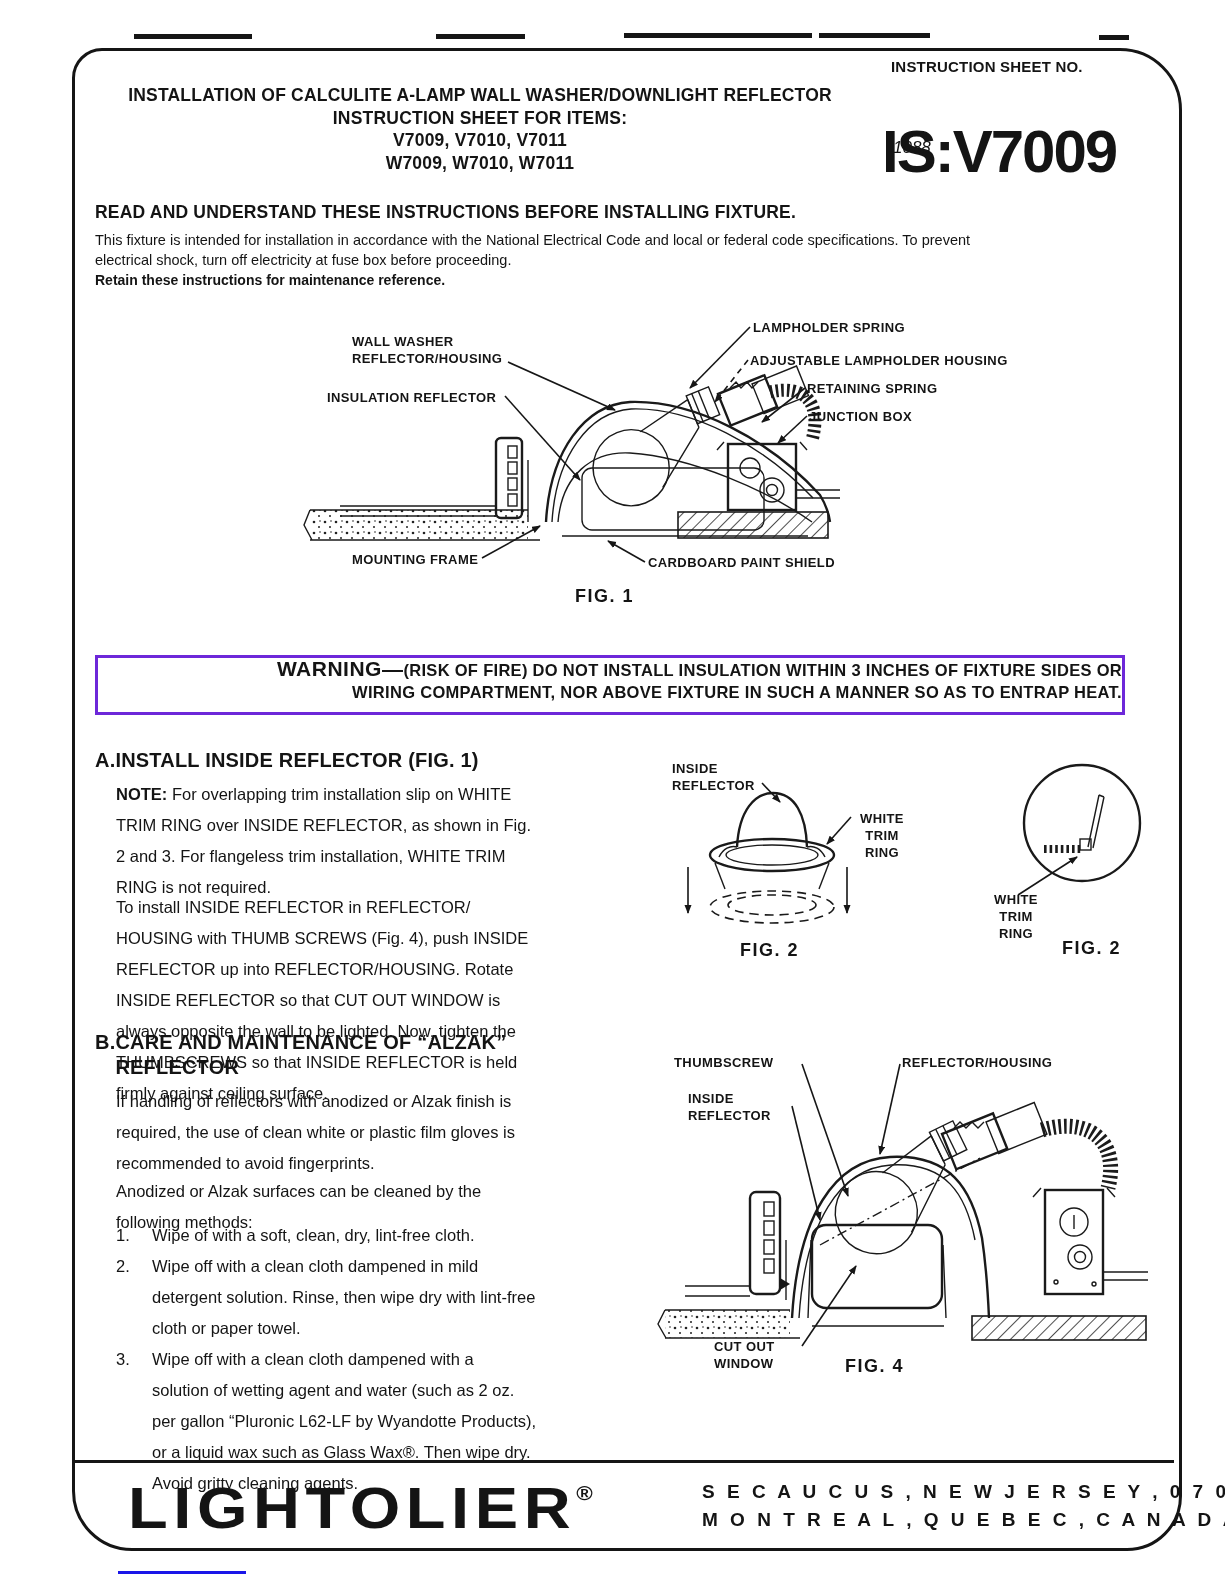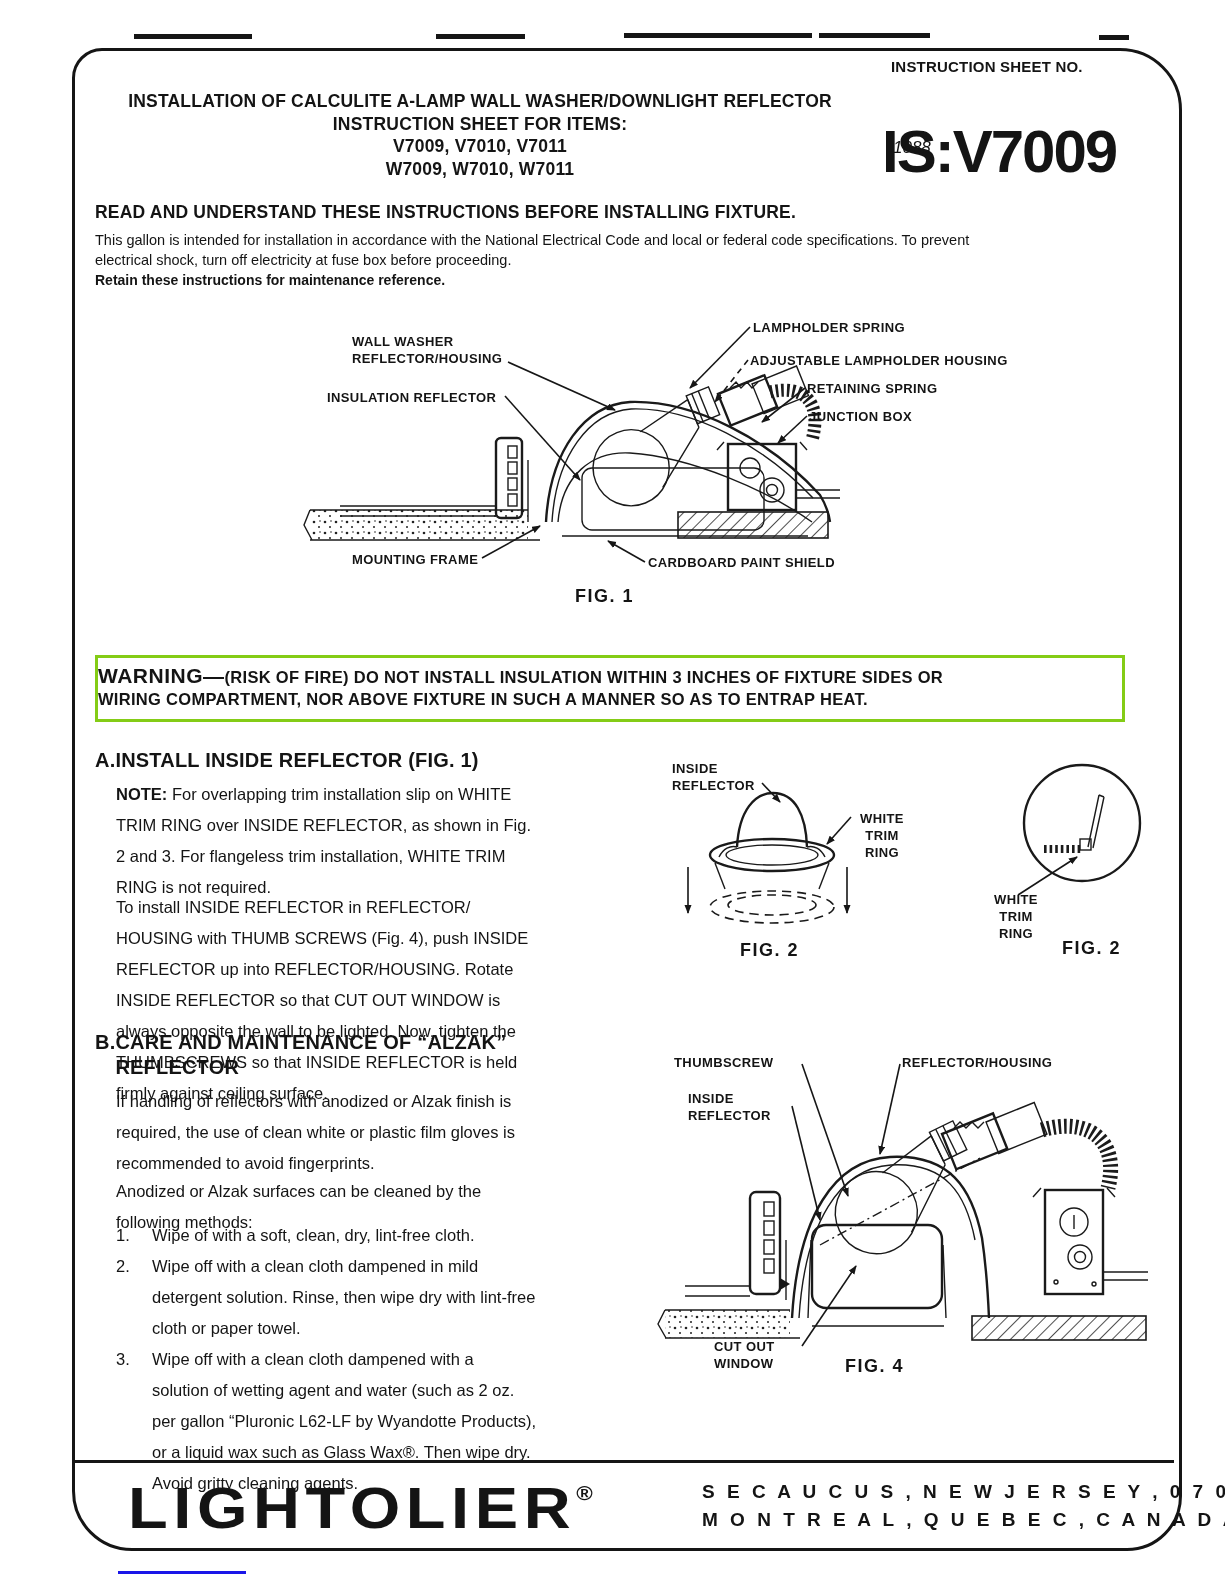--- a/index.html
+++ b/index.html
@@ -13,21 +13,21 @@
   .sheet-no-label{font-size:15px;font-weight:700;letter-spacing:.2px;}
   .sheet-no{font-size:60px;font-weight:700;letter-spacing:-2px;line-height:58px;margin-top:47px;}
   .sheet-date{font-size:17px;font-weight:400;font-style:italic;}
   .read-head{font-size:17.5px;font-weight:700;letter-spacing:.2px;}
   .intro{font-size:14.5px;line-height:19.5px;}
   .retain{font-size:14px;font-weight:700;}
   
   .lbl{font-size:13px;font-weight:700;letter-spacing:.4px;line-height:17px;}
   .cap{font-size:18px;font-weight:700;letter-spacing:1.5px;}
   
-  .warn-box{border:3px solid #84cc16;text-align:left;padding-top:7px;}
+  .warn-box{border:3px solid #6d28d9;text-align:right;}
   .warn-txt{font-size:16.5px;font-weight:700;letter-spacing:.3px;line-height:21.5px;}
   .warn-prefix{font-size:21px;font-weight:700;letter-spacing:.5px;}
   
   .sec-head{font-size:20px;font-weight:700;letter-spacing:.2px;line-height:25px;display:flex;}
   .sec-letter{flex:0 0 auto;}
   .body-txt{font-size:16.5px;line-height:31px;}
   .note-b{font-weight:700;}
   .list-row{display:flex;}
   .list-num{flex:0 0 36px;}
   .list-txt{flex:1 1 auto;}
@@ -66,33 +66,33 @@
   </svg>
 
   <div class="abs rule" style="left:134px;top:34px;width:118px;height:5px"></div>
   <div class="abs rule" style="left:436px;top:34px;width:89px;height:5px"></div>
   <div class="abs rule" style="left:624px;top:33px;width:188px;height:5px"></div>
   <div class="abs rule" style="left:819px;top:33px;width:111px;height:5px"></div>
   <div class="abs rule" style="left:1099px;top:35px;width:30px;height:5px"></div>
 
   <div class="abs" style="left:72px;top:48px;width:1104px;height:1497px;border:3px solid #151515;border-radius:30px 62px 55px 60px;"></div>
 
-  <div class="abs title ctr" style="left:95px;top:90px;width:770px;">
+  <div class="abs title ctr" style="left:95px;top:84px;width:770px;">
     <div>INSTALLATION OF CALCULITE A-LAMP WALL WASHER/DOWNLIGHT REFLECTOR</div>
     <div>INSTRUCTION SHEET FOR ITEMS:</div>
     <div>V7009, V7010, V7011</div>
     <div>W7009, W7010, W7011</div>
   </div>
 
   <div class="abs sheet-no-label" style="left:891px;top:58px;">INSTRUCTION SHEET NO.</div>
   <div class="abs sheet-no" style="left:882px;top:76px;">IS:V7009</div>
   <div class="abs sheet-date" style="left:893px;top:138px;">1088</div>
 
   <div class="abs read-head" style="left:95px;top:202px;">READ AND UNDERSTAND THESE INSTRUCTIONS BEFORE INSTALLING FIXTURE.</div>
-  <div class="abs intro pre" style="left:95px;top:231px;width:1045px;">This gallon is intended for installation in accordance with the National Electrical Code and local or federal code specifications. To prevent
+  <div class="abs intro pre" style="left:95px;top:231px;width:1045px;">This fixture is intended for installation in accordance with the National Electrical Code and local or federal code specifications. To prevent
 electrical shock, turn off electricity at fuse box before proceeding.</div>
   <div class="abs retain" style="left:95px;top:272px;">Retain these instructions for maintenance reference.</div>
 
   <svg style="left:300px;top:310px;" width="540" height="300" viewBox="0 0 540 300">
 
     <g>
       <rect x="10" y="200" width="218" height="30" fill="url(#dots)"></rect>
       <path class="sh-thin" d="M10,200 H228 M10,230 H240 M10,200 L4,215 L12,230"></path>
       <line class="sh-thin" x1="40" y1="196" x2="196" y2="196"></line>
       <line class="sh-thin" x1="40" y1="206" x2="196" y2="206"></line>

